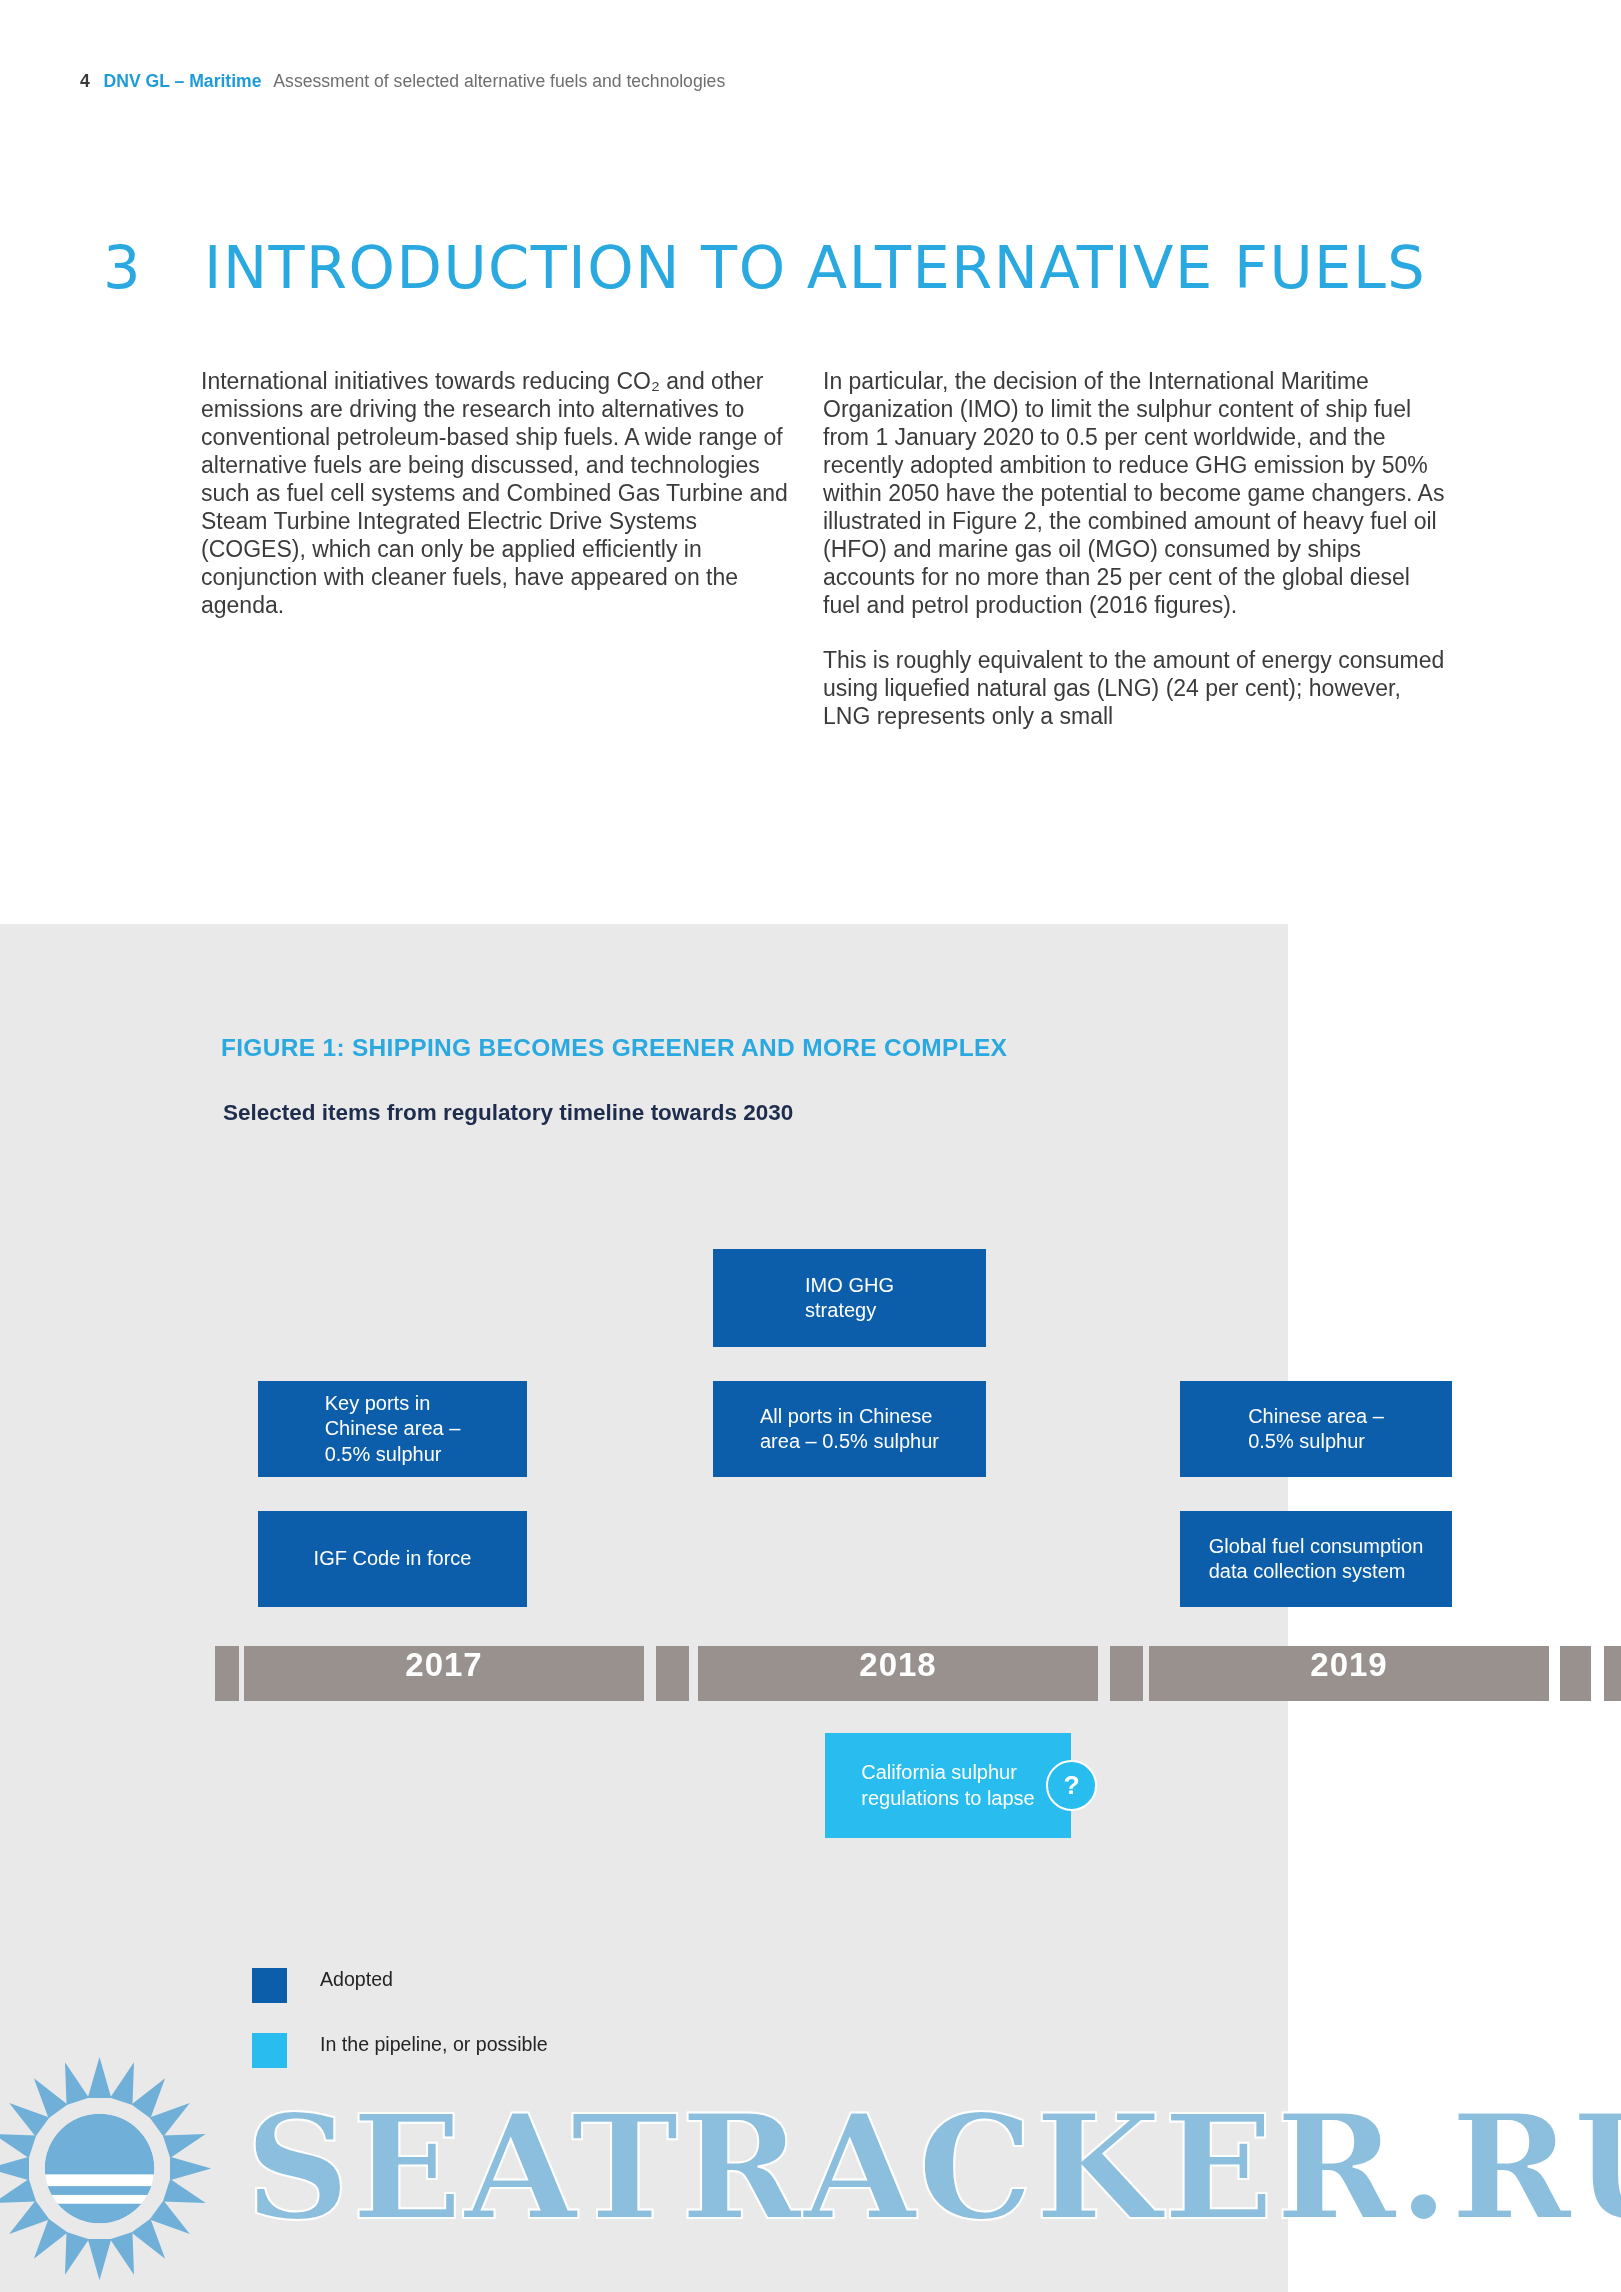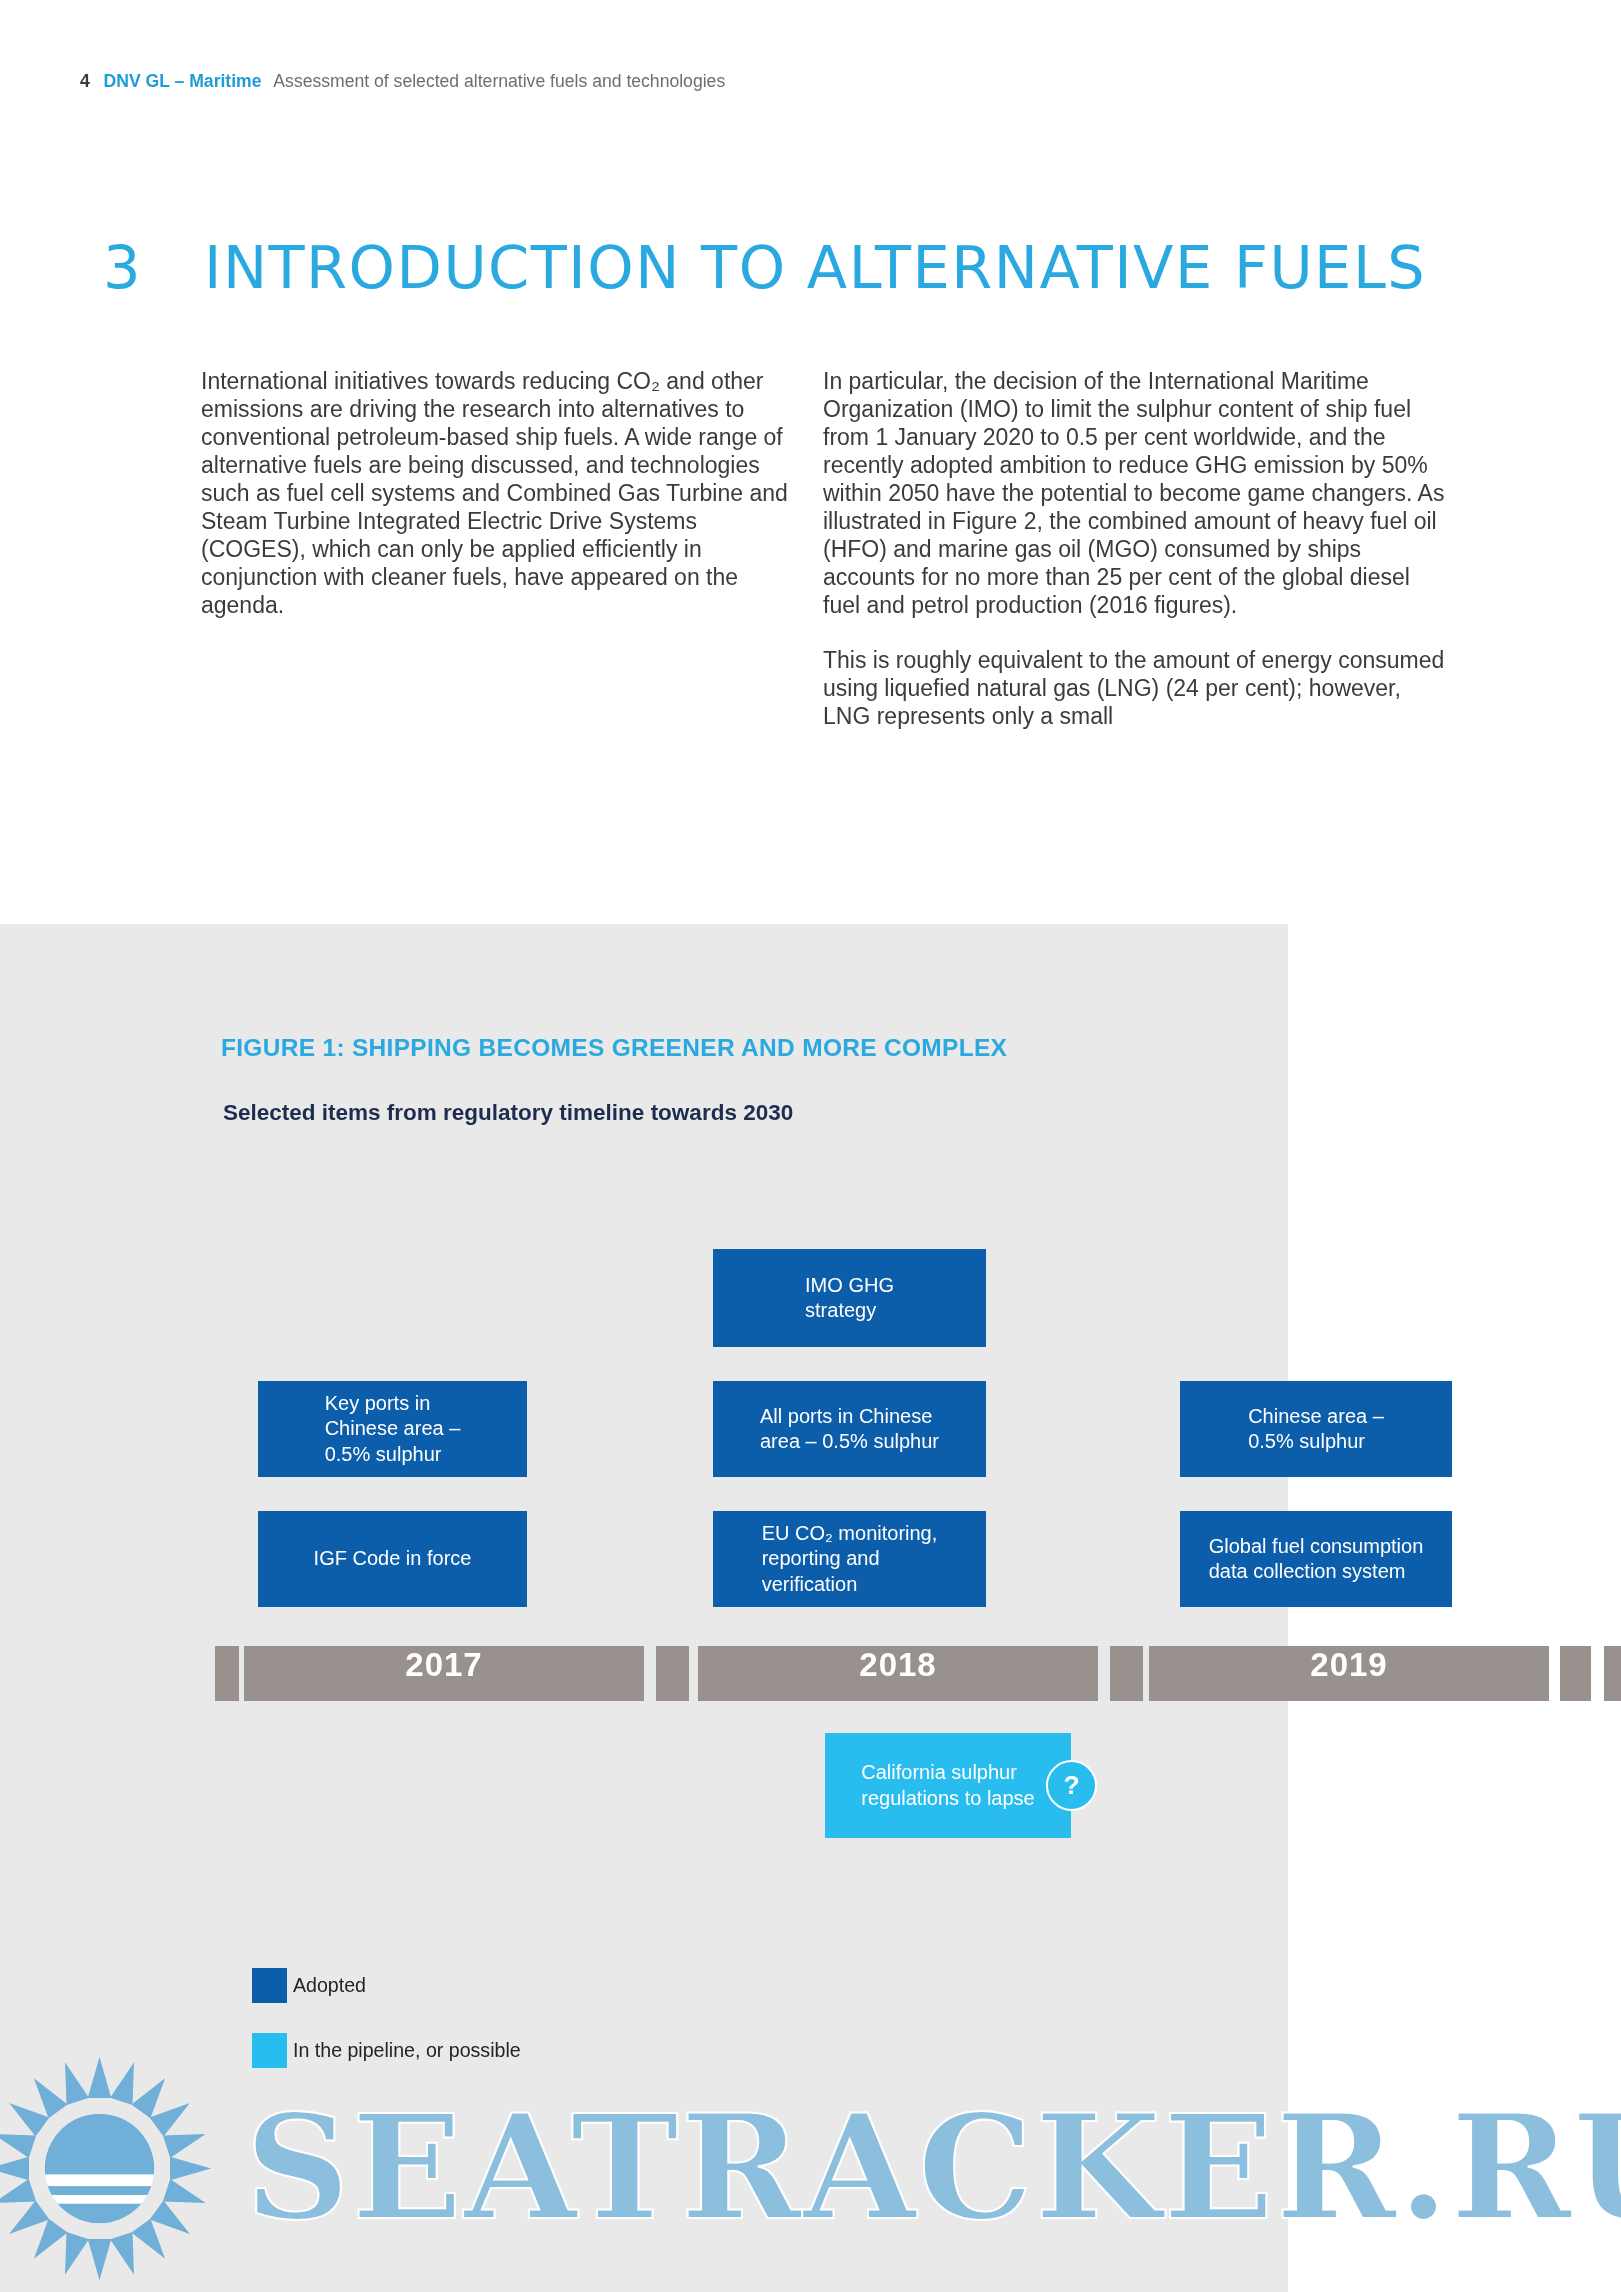--- a/index.html
+++ b/index.html
@@ -67,21 +67,21 @@
 
   
   .q-circle {
     position:absolute; left:1046px; top:836px; width:51px; height:51px;
     border-radius:50%; background:#29bdef; border:2.9px solid #ffffff;
     display:flex; align-items:center; justify-content:center;
     color:#ffffff; font-weight:bold; font-size:26.5px;
   }
 
   
-  .legend-row { position:absolute; left:252px; display:flex; align-items:center; gap:6px; }
+  .legend-row { position:absolute; left:252px; display:flex; gap:33px; }
   .legend1 { top:1044px; }
   .legend2 { top:1109px; }
   .swatch { width:35px; height:35px; display:inline-block; }
   .legend-label { font-size:19.6px; color:#242424; }
 
   
   .wm-sun { position:absolute; left:-17.6px; top:1127px; }
   .wm-text {
     position:absolute; left:245px; top:1171px;
     font-family:"DejaVu Serif", serif; font-weight:bold;
@@ -130,25 +130,20 @@
     <div class="tl-box adopted box-allports">
       <span class="box-label">All ports in Chinese
 area – 0.5% sulphur</span>
     </div>
     <div class="tl-box adopted box-chinese">
       <span class="box-label">Chinese area –
 0.5% sulphur</span>
     </div>
     <div class="tl-box adopted box-igf">
       <span class="box-label">IGF Code in force</span>
-    </div>
-    <div class="tl-box adopted box-eu">
-      <span class="box-label">EU CO₂ monitoring,
-reporting and
-verification</span>
     </div>
     <div class="tl-box adopted box-global">
       <span class="box-label">Global fuel consumption
 data collection system</span>
     </div>
 
     <div class="tl-piece tp1"></div>
     <div class="tl-piece tl-seg tseg1">
       <span>2017</span>
     </div>

